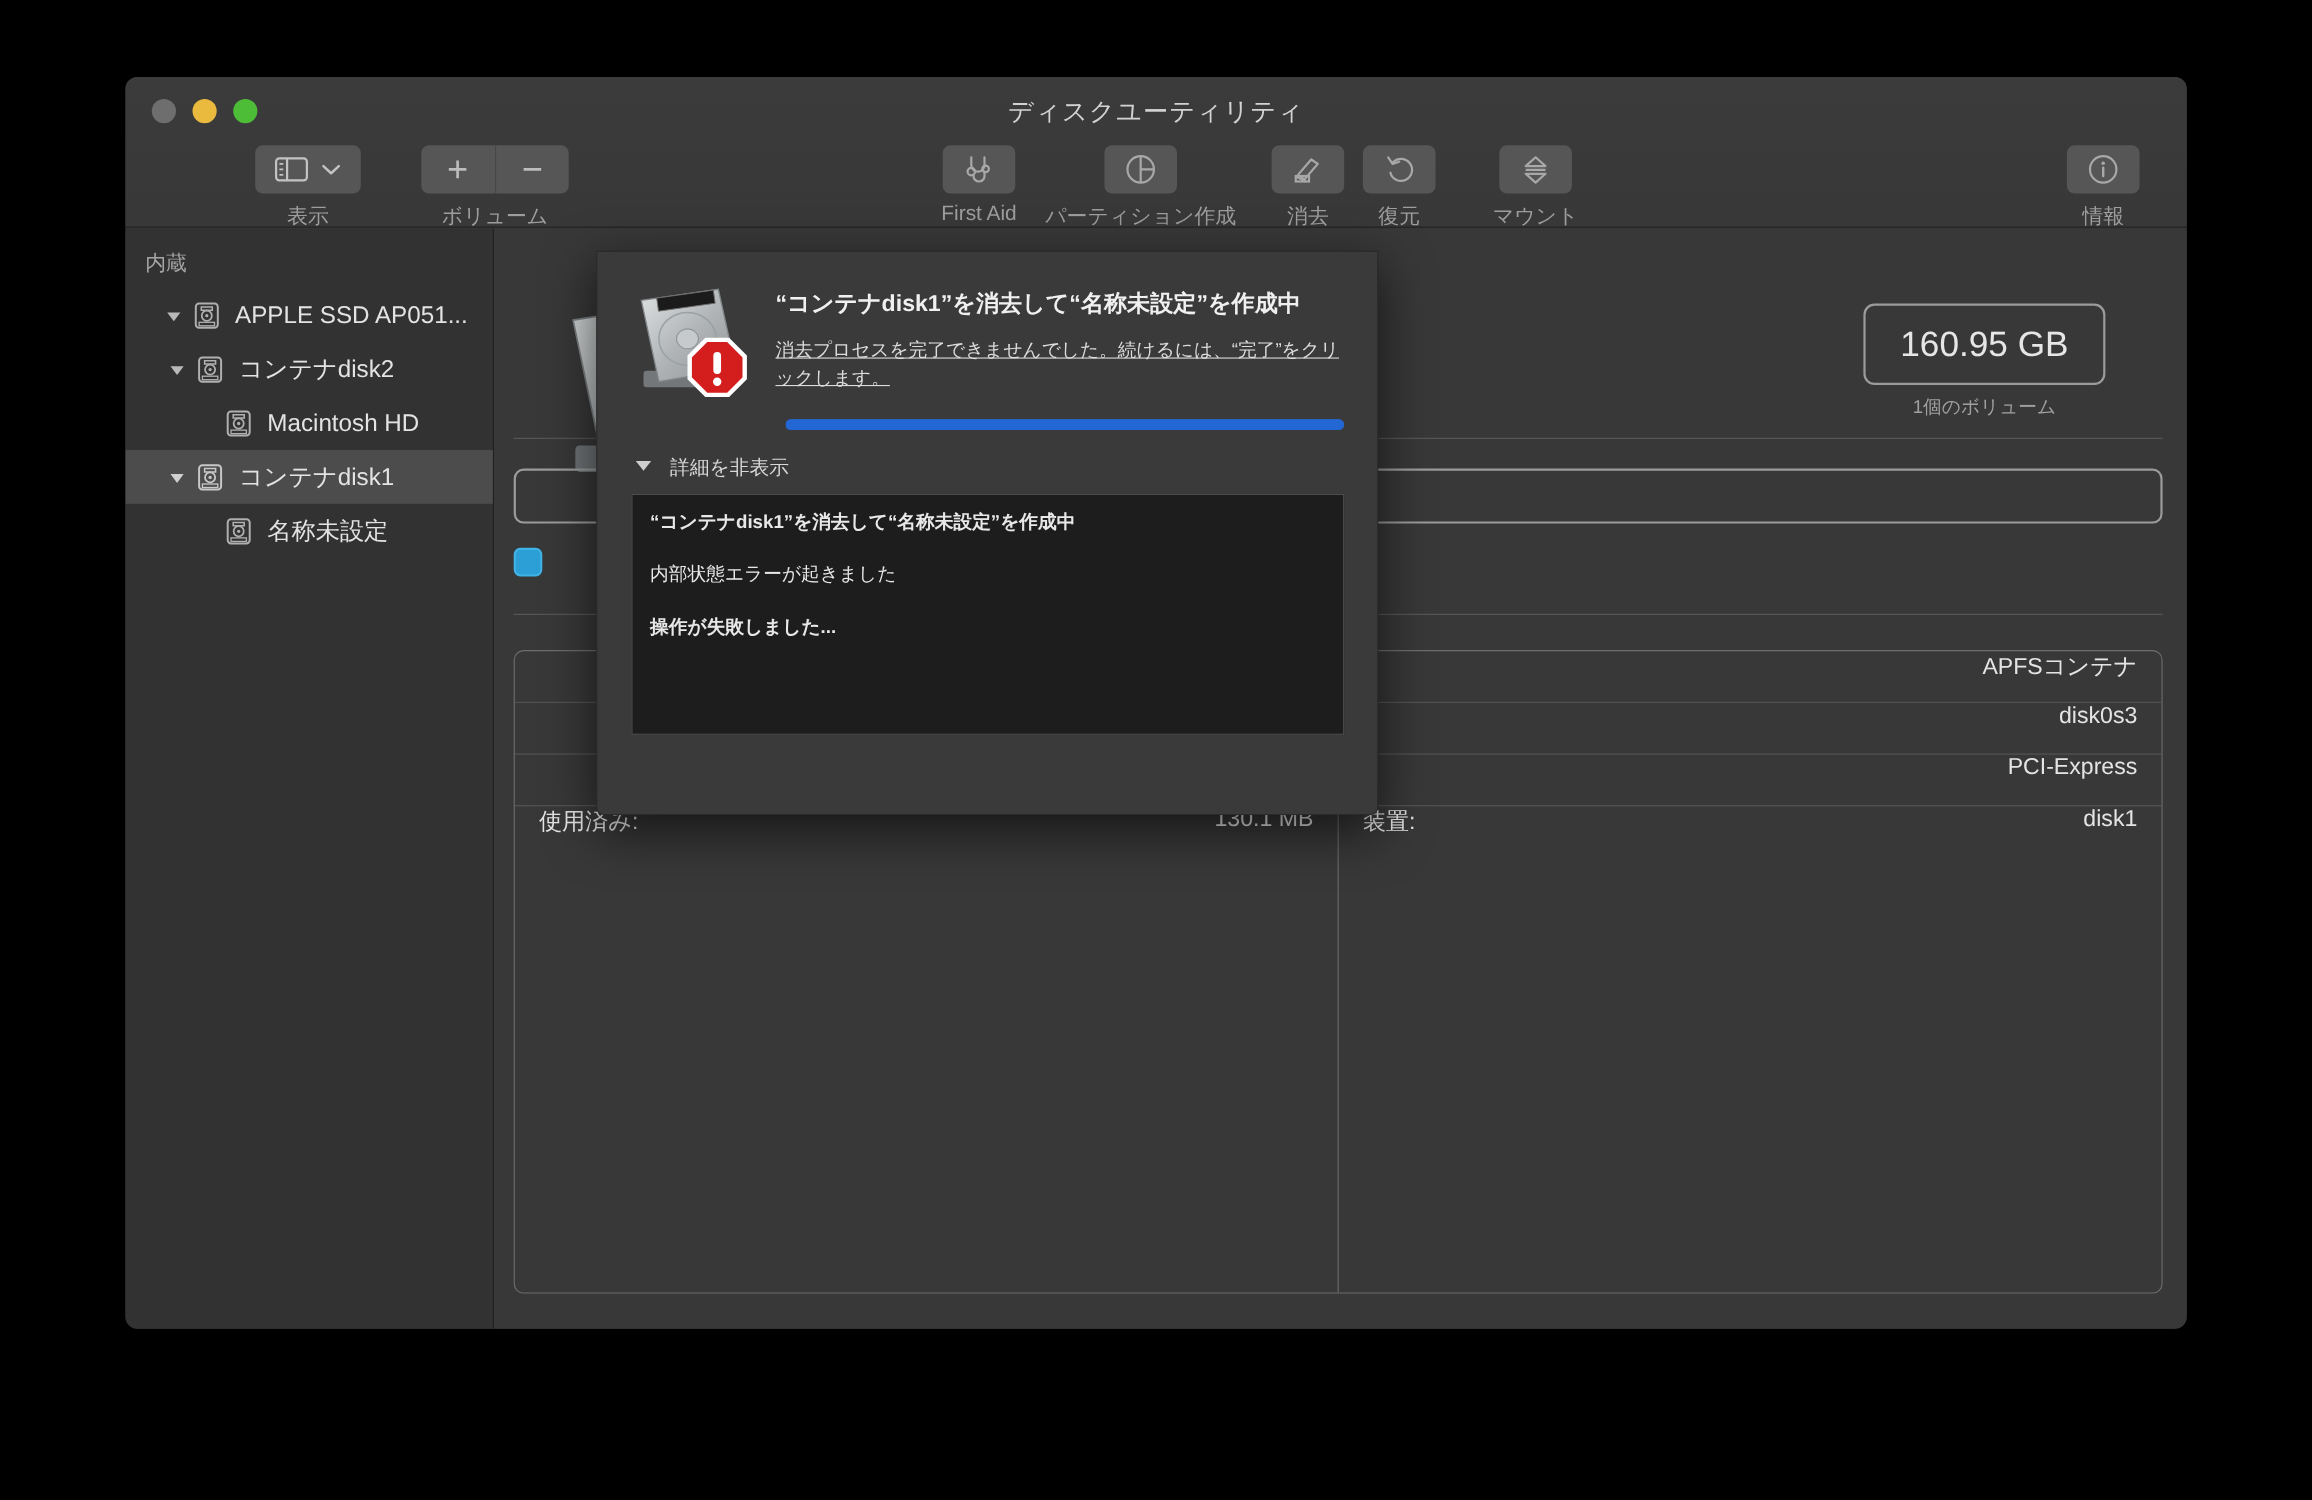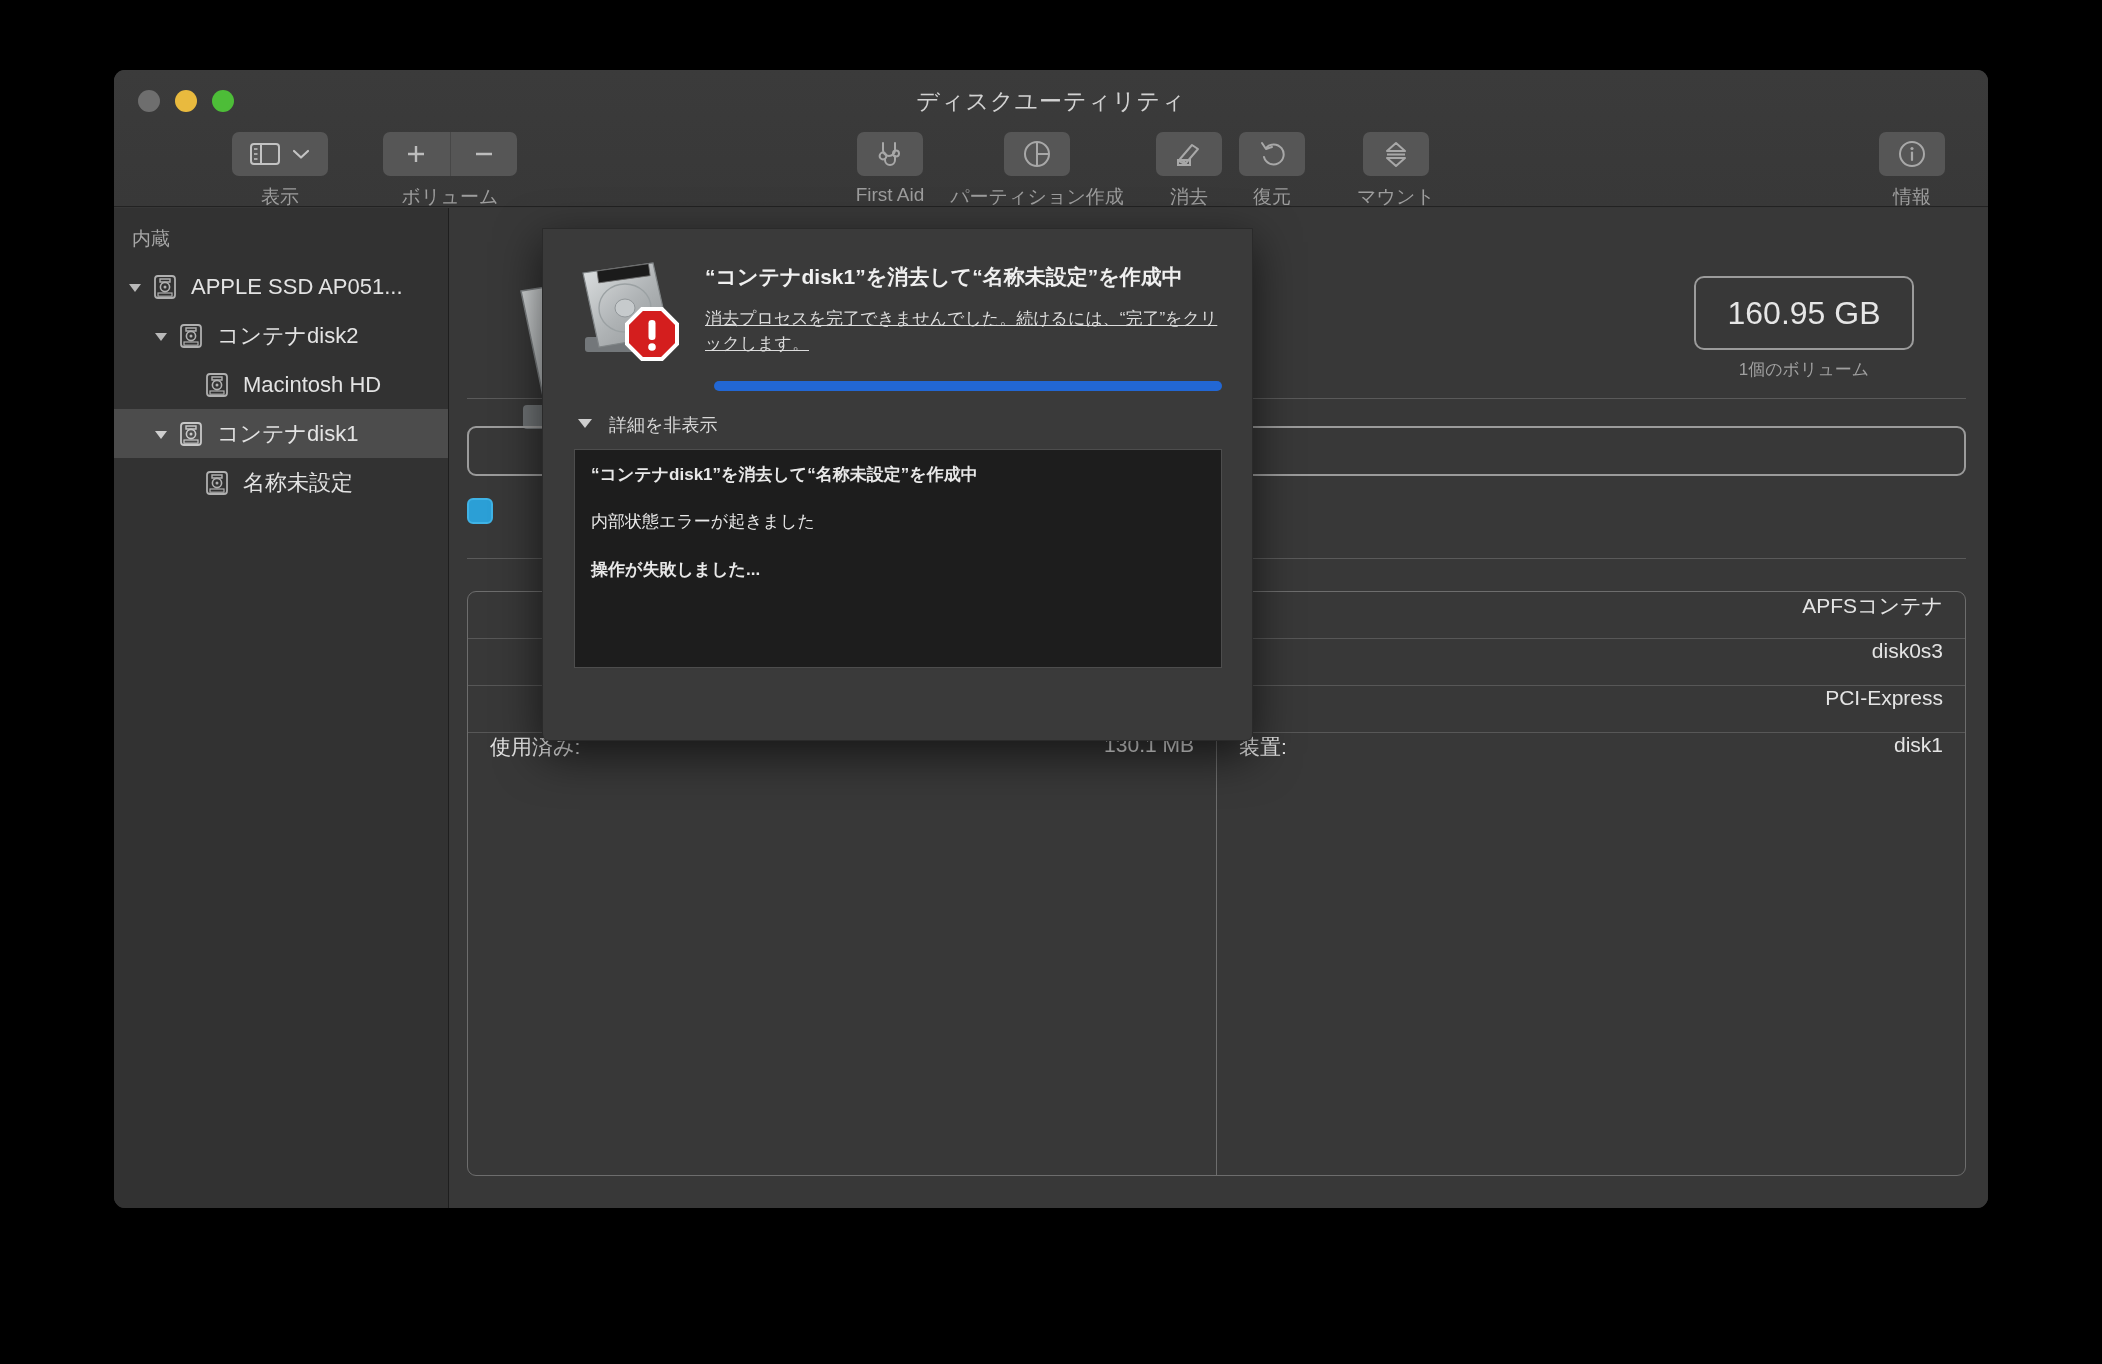--- a/index.html
+++ b/index.html
@@ -89,21 +89,21 @@
   .sb-row {
     height: 49px;
     display: flex; align-items: center;
     font-size: 22px; color: #e3e3e3;
     white-space: nowrap;
   }
   .sb-row.selected { background: #4c4c4c; }
   .sb-tri { width: 26px; flex: 0 0 26px; display: flex; align-items: center; justify-content: center; }
   .sb-tri svg { display: block; }
   .sb-ico { flex: 0 0 34px; display: flex; align-items: center; justify-content: center; margin-right: 9px; }
-  .ind-1 { padding-left: 8px; }
+  .ind-1 { padding-left: 8px; justify-content: center; }
   .ind-2 { padding-left: 34px; }
   .ind-3 { padding-left: 60px; }
 
   .main {
     flex: 1; position: relative;
     background: #383838;
   }
 
   
   .big-disk { position: absolute; left: 60px; top: 55px; }

